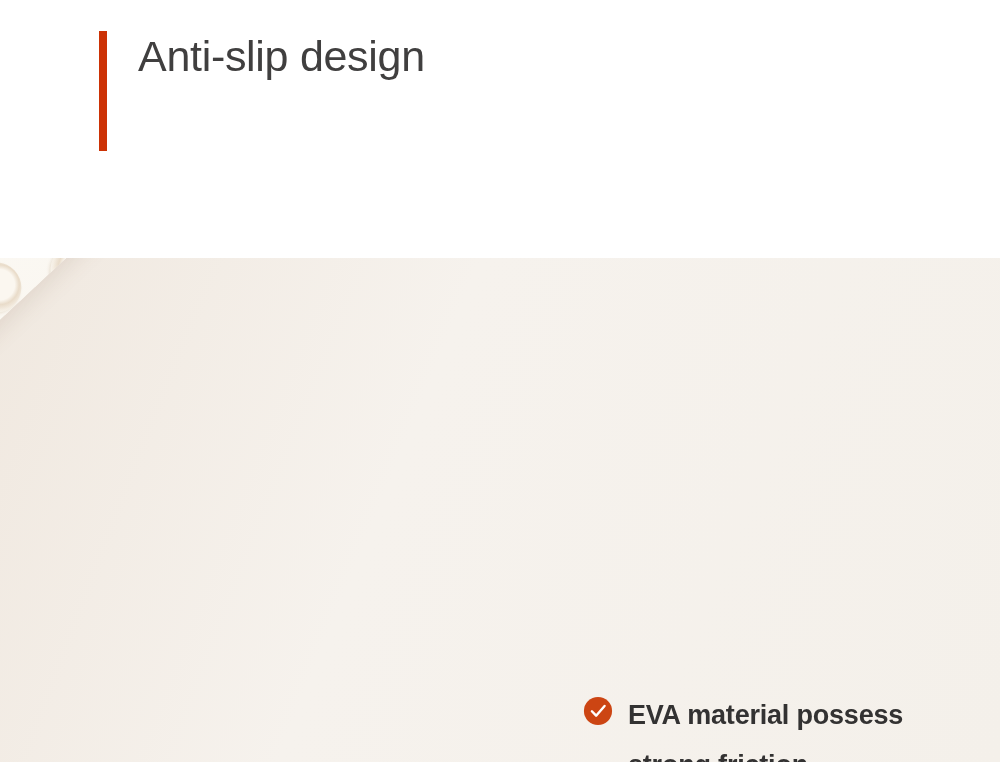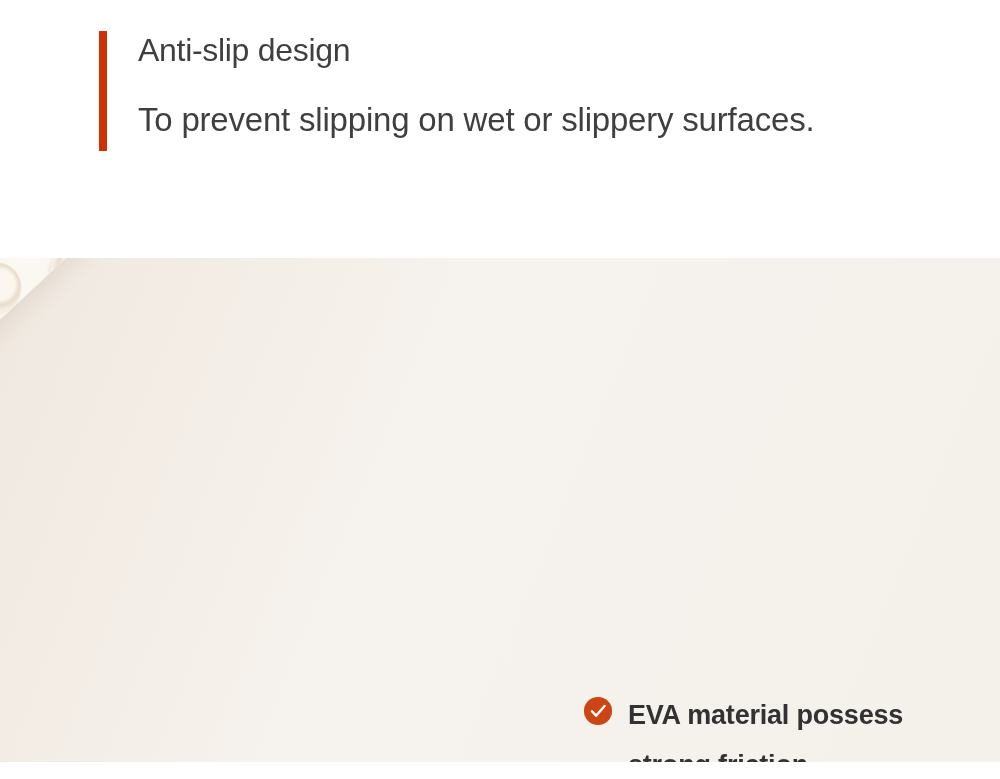--- a/index.html
+++ b/index.html
@@ -32,21 +32,21 @@
     left: 99px;
     top: 31px;
     width: 8px;
     height: 120px;
     background: #cc3205;
   }
   .title {
     position: absolute;
     left: 138px;
     top: 33px;
-    font-size: 32px;
+    font-size: 43px;
     font-weight: 300;
     letter-spacing: -0.3px;
     color: #403f3f;
     line-height: 1.1;
     white-space: nowrap;
   }
   .subtitle {
     position: absolute;
     left: 138px;
     top: 99px;
@@ -166,21 +166,20 @@
   }
 </style>
 </head>
 <body>
 
 <div class="page">
 
   <div class="header">
     <div class="accent-bar"></div>
     <div class="title">Anti-slip design</div>
-    <div class="subtitle">To prevent slipping on wet or slippery surfaces.</div>
   </div>
 
   <div class="photo">
     <div class="photo-backdrop"></div>
 
     <div class="mat">
 
       <div class="cups" id="cups">
           <div class="cup" style="left: 1271px; top: 350px;"></div>
           <div class="cup" style="left: 1230px; top: 420px;"></div>

